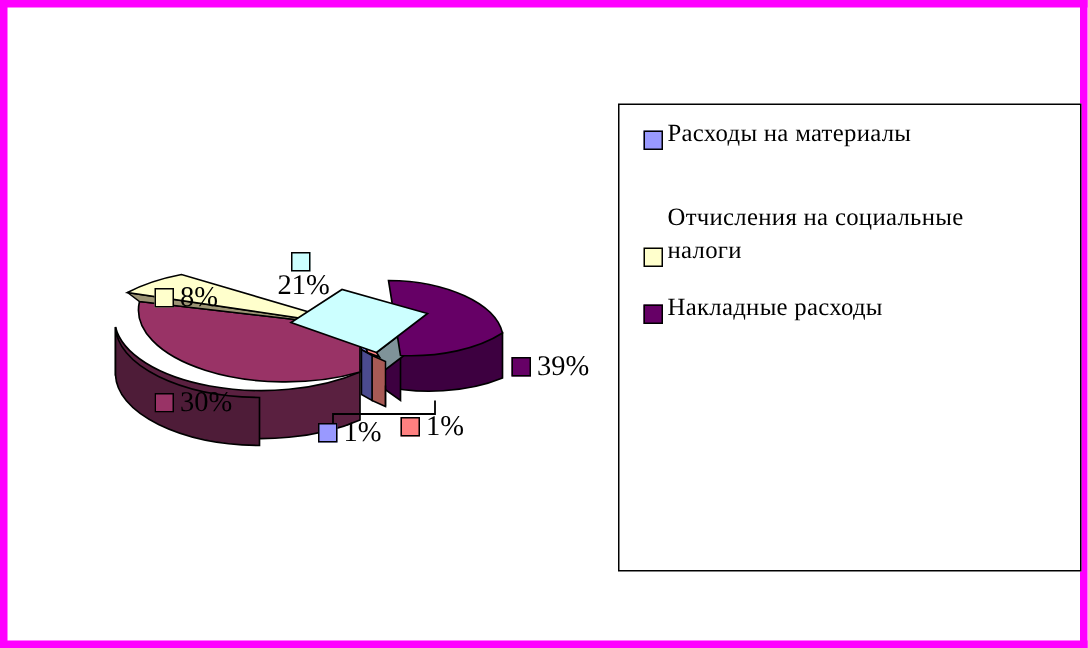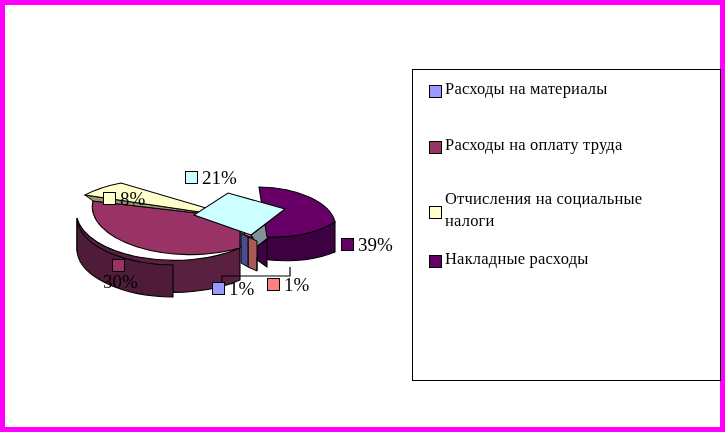--- a/index.html
+++ b/index.html
@@ -53,21 +53,21 @@
     box-sizing: border-box;
   }
   .legend-inner {
     position: absolute;
     left: 16px;
     top: 8px;
     right: 6px;
   }
   .legend-item {
     display: flex;
-    align-items: center;
+    align-items: flex-end;
     margin-bottom: 2px;
   }
   .legend-swatch {
     width: 13px;
     height: 13px;
     border: 1px solid #000000;
     box-sizing: border-box;
     flex: 0 0 auto;
     margin-top: 4px;
     margin-right: 3px;
@@ -104,23 +104,23 @@
     white-space: nowrap;
   }
   .dlabel .sw {
     width: 13px;
     height: 13px;
     border: 1px solid #000000;
     box-sizing: border-box;
     margin-right: 4px;
     flex: 0 0 auto;
   }
-  .dl-21 { left: 180px; top: 163px; }
+  .dl-21 { left: 180px; top: 163px; flex-direction: column; }
   .dl-8  { left: 98px;  top: 184px; }
-  .dl-30 { left: 98px;  top: 254px; flex-direction: column; }
+  .dl-30 { left: 98px;  top: 254px; }
   .dl-39 { left: 336px; top: 230px; text-align: center; }
   .dl-1a { left: 207px; top: 274px; }
   .dl-1b { left: 262px; top: 270px; }
 </style>
 </head>
 <body>
 
 <div id="page">
 
   <div class="frame-edge frame-top"></div>
@@ -196,24 +196,20 @@
     </div>
 
     <div class="legend-box">
       <div class="legend-inner">
 
         <div class="legend-item li-gap-1">
           <span class="legend-swatch" style="background:#9999ff"></span>
           <span class="legend-label">Расходы на  материалы</span>
         </div>
 
-        <div class="legend-item li-gap-2">
-          <span class="legend-swatch" style="background:#993366"></span>
-          <span class="legend-label">Расходы на оплату труда</span>
-        </div>
 
         <div class="legend-item li-gap-3">
           <span class="legend-swatch" style="background:#ffffcc"></span>
           <span class="legend-label">Отчисления на социальные
 налоги</span>
         </div>
 
 
         <div class="legend-item">
           <span class="legend-swatch" style="background:#660066"></span>

